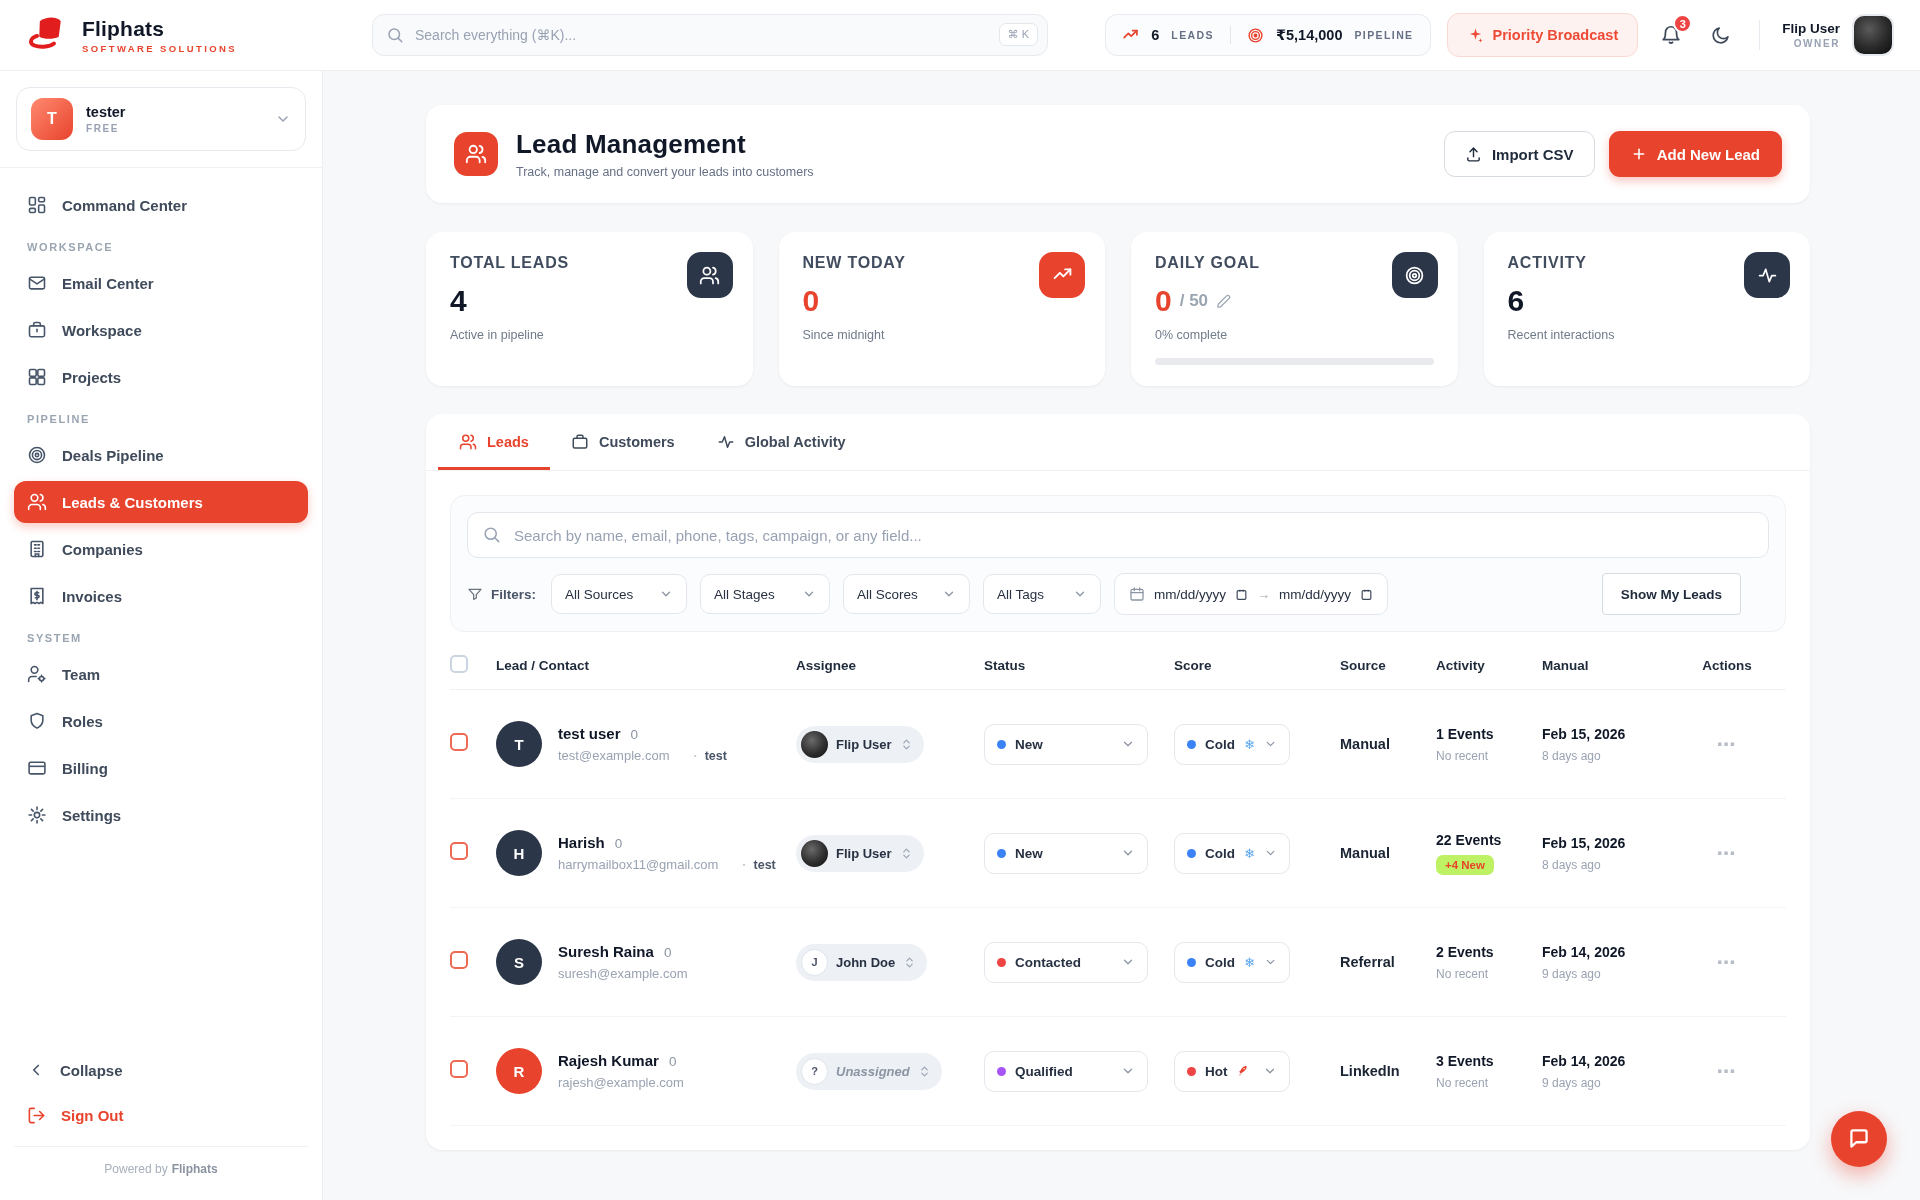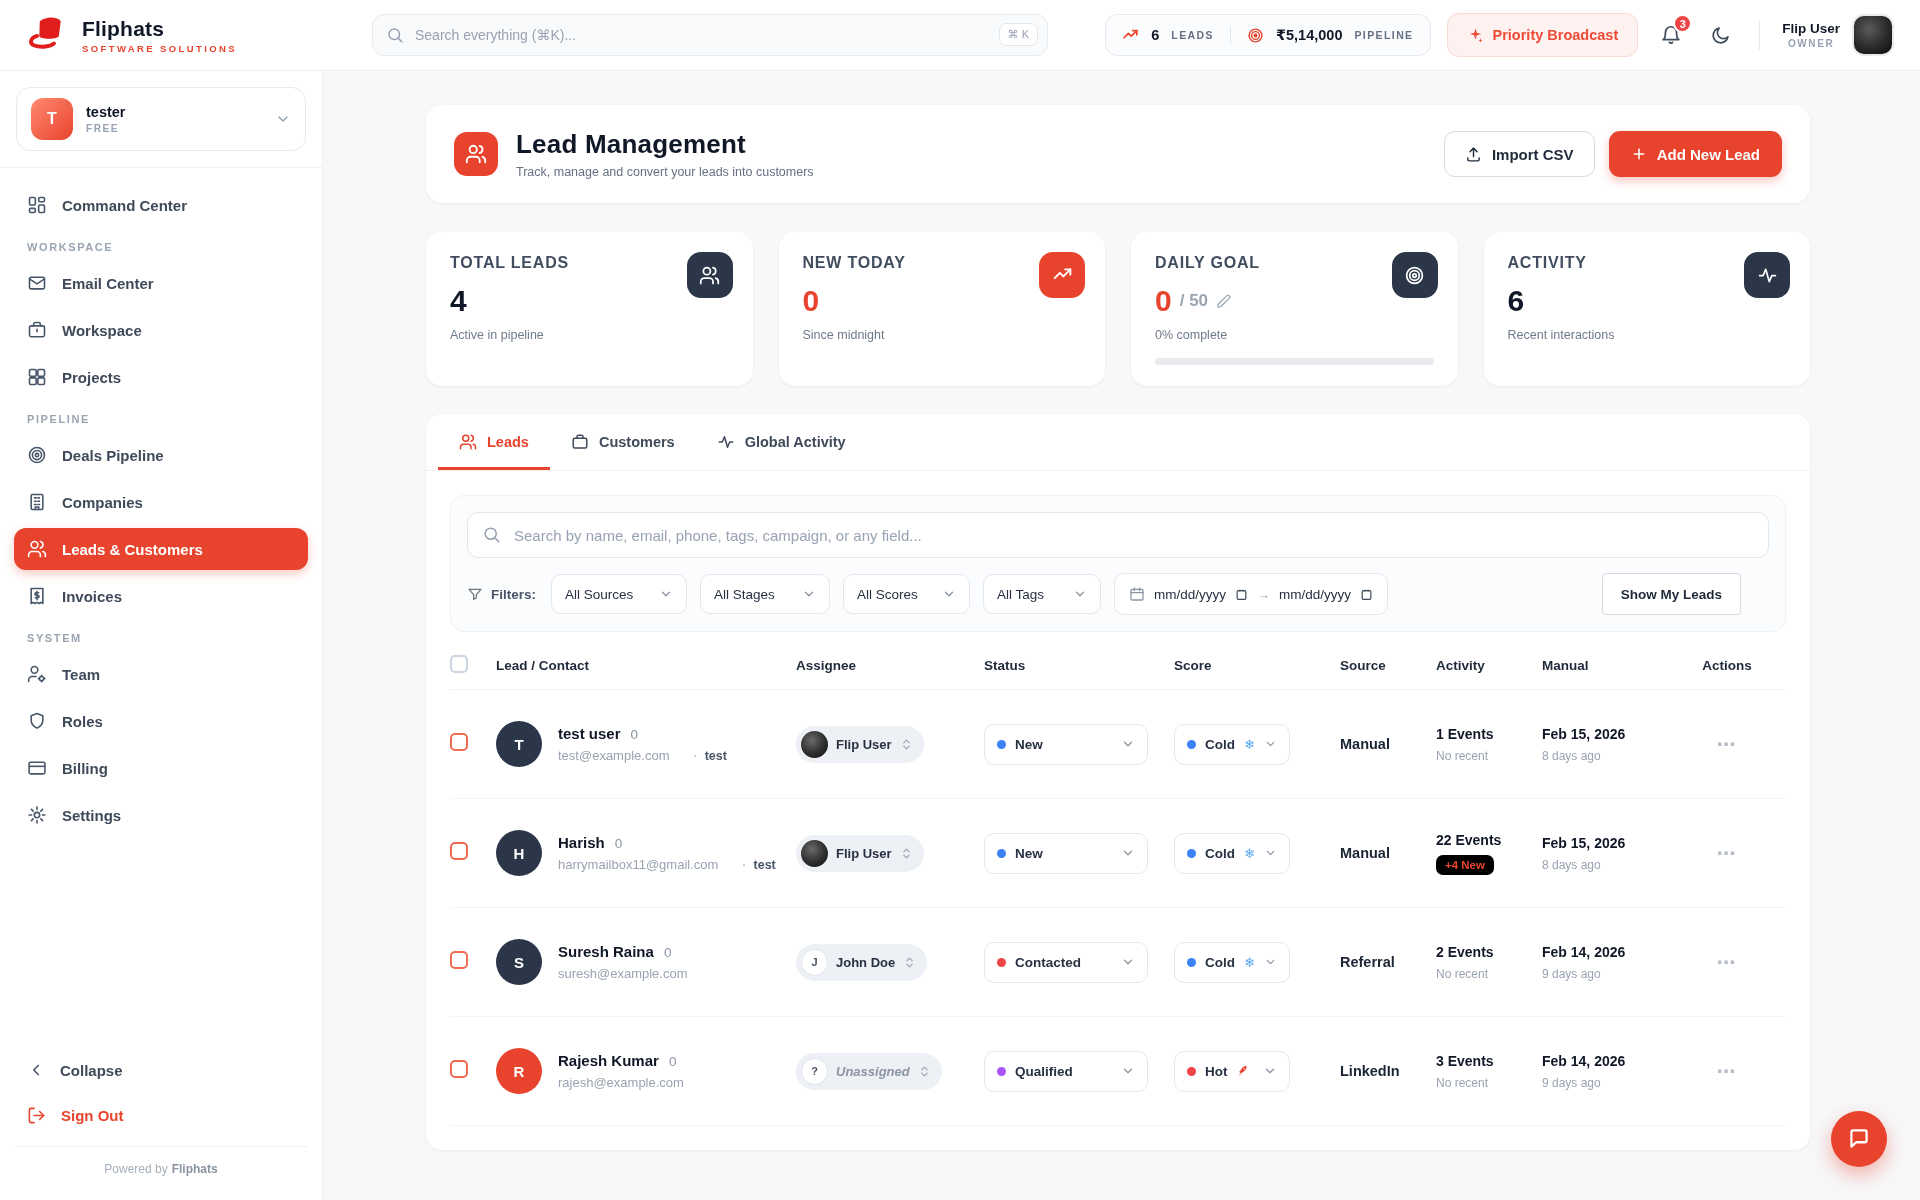--- a/index.html
+++ b/index.html
@@ -21,21 +21,21 @@
   .topstats .num { font-size:14.5px; font-weight:800; color:#101828; }
   .topstats .lbl { font-size:10.5px; font-weight:700; color:#667085; letter-spacing:1.4px; }
   .topstats .sep { width:1px; height:18px; background:#e3e7ec; margin:0 4px; }
   .broadcast { display:flex; align-items:center; gap:9px; background:#fef2f0; border:1px solid #fad9d2; color:#ee4b36; border-radius:12px; height:44px; padding:0 19px; font-size:14.5px; font-weight:700; cursor:pointer; }
   .iconbtn { position:relative; color:#3f4a5a; padding:6px; cursor:pointer; }
   .iconbtn .badge { position:absolute; top:-4px; right:-4px; min-width:19px; height:19px; background:#ef4444; color:#fff; border-radius:50%; font-size:11px; font-weight:800; display:flex; align-items:center; justify-content:center; border:2px solid #fff; }
   .top-divider { width:1px; height:30px; background:#e7eaee; margin:0 6px; }
   .userblock { display:flex; align-items:center; gap:12px; }
   .usertext { text-align:right; }
   .usertext .uname { font-size:13.5px; font-weight:800; color:#101828; }
-  .usertext .urole { font-size:10px; font-weight:700; color:#98a2b3; letter-spacing:1.6px; margin-top:2px;text-align:center; }
+  .usertext .urole { font-size:10px; font-weight:700; color:#98a2b3; letter-spacing:1.6px; margin-top:2px; }
   .uavatar { width:42px; height:42px; border-radius:12px; background:radial-gradient(circle at 40% 35%, #5a5a5a 0%, #2a2a2a 55%, #0c0c0c 100%); border:2px solid #e7eaee; }
 
   
   .shell { display:flex; flex:1; min-height:0; }
 
   
   .sidebar { width:323px; background:#fff; border-right:1px solid #edf0f3; display:flex; flex-direction:column; padding-top:16px; flex-shrink:0; }
   .account-wrap { padding:0 16px 16px; border-bottom:1px solid #eef1f4; }
   .account-card { border:1px solid #e7eaee; border-radius:14px; padding:10px 14px; display:flex; align-items:center; gap:13px; cursor:pointer; }
   .acct-avatar { width:42px; height:42px; border-radius:12px; background:linear-gradient(135deg,#ff8a70,#e8432d); color:#fff; font-weight:800; font-size:16px; display:flex; align-items:center; justify-content:center; }
@@ -127,21 +127,21 @@
   .assignee-pill .chev { color:#9aa5b1; }
   .select-box { display:flex; align-items:center; gap:9px; background:#fff; border:1px solid #e3e7ec; border-radius:10px; height:41px; padding:0 12px; cursor:pointer; }
   .select-status { width:164px; } .select-score { width:116px; }
   .dot { width:9px; height:9px; border-radius:50%; flex-shrink:0; }
   .select-box .slabel { font-size:13.5px; font-weight:600; color:#273142; }
   .select-box .chev { margin-left:auto; color:#8b95a3; }
   .snow { color:#5aa7f0; font-size:13px; }
   .source-cell { font-size:14.5px; font-weight:800; color:#1b2534; }
   .events-main { font-size:14px; font-weight:800; color:#101828; }
   .events-sub { font-size:12px; color:#9aa3b2; margin-top:7px; }
-  .events-badge { display:inline-block; background:#000000; color:#e8432d; font-size:11.5px; font-weight:800; border-radius:7px; padding:4px 9px; margin-top:7px;text-align:right; }
+  .events-badge { display:inline-block; background:#bef264; color:#e8432d; font-size:11.5px; font-weight:800; border-radius:7px; padding:4px 9px; margin-top:7px;text-align:right; }
   .created-main { font-size:14px; font-weight:800; color:#101828; }
   .created-sub { font-size:12px; color:#9aa3b2; margin-top:7px; }
   .actions-cell { color:#b6bdc7; font-size:19px; font-weight:800; letter-spacing:2px; text-align:center; cursor:pointer; }
 
   
   .chat-fab { position:fixed; right:33px; bottom:33px; width:56px; height:56px; border-radius:50%; background:#e8432d; display:flex; align-items:center; justify-content:center; box-shadow:0 8px 20px rgba(232,67,45,.4); cursor:pointer; }
 </style>
 </head>
 <body>
 
@@ -271,36 +271,36 @@
 
       <div class="nav-section">PIPELINE</div>
       <div class="nav-item">
         <svg width="20" height="20" viewBox="0 0 24 24" fill="none" stroke="currentColor" stroke-width="1.9">
             <circle cx="12" cy="12" r="9"></circle>
             <circle cx="12" cy="12" r="5.5"></circle>
             <circle cx="12" cy="12" r="2"></circle>
           </svg>
         <span>Deals Pipeline</span>
       </div>
-      <div class="nav-item">
-        <svg width="20" height="20" viewBox="0 0 24 24" fill="none" stroke="currentColor" stroke-width="1.9" stroke-linecap="round">
-            <rect x="5" y="3" width="14" height="18" rx="1.5"></rect>
-            <path d="M9 7h2M13 7h2M9 11h2M13 11h2M9 15h2M13 15h2"></path>
-            <path d="M10 21v-3h4v3"></path>
-          </svg>
-        <span>Companies</span>
-      </div>
       <div class="nav-item active">
         <svg width="20" height="20" viewBox="0 0 24 24" fill="none" stroke="currentColor" stroke-width="1.9" stroke-linecap="round" stroke-linejoin="round">
             <path d="M16 21v-2a4 4 0 0 0-4-4H6a4 4 0 0 0-4 4v2"></path>
             <circle cx="9" cy="7" r="4"></circle>
             <path d="M22 21v-2a4 4 0 0 0-3-3.9"></path>
             <path d="M16 3.1a4 4 0 0 1 0 7.8"></path>
           </svg>
         <span>Leads &amp; Customers</span>
+      </div>
+      <div class="nav-item">
+        <svg width="20" height="20" viewBox="0 0 24 24" fill="none" stroke="currentColor" stroke-width="1.9" stroke-linecap="round">
+            <rect x="5" y="3" width="14" height="18" rx="1.5"></rect>
+            <path d="M9 7h2M13 7h2M9 11h2M13 11h2M9 15h2M13 15h2"></path>
+            <path d="M10 21v-3h4v3"></path>
+          </svg>
+        <span>Companies</span>
       </div>
       <div class="nav-item">
         <svg width="20" height="20" viewBox="0 0 24 24" fill="none" stroke="currentColor" stroke-width="1.9" stroke-linecap="round" stroke-linejoin="round">
             <path d="M5 3h14v18l-2.3-1.4L14.5 21l-2.5-1.4L9.5 21l-2.2-1.4L5 21z"></path>
             <path d="M14 8h-3a1.5 1.5 0 0 0 0 3h2a1.5 1.5 0 0 1 0 3h-3"></path>
             <path d="M12 6.5v10"></path>
           </svg>
         <span>Invoices</span>
       </div>
 

